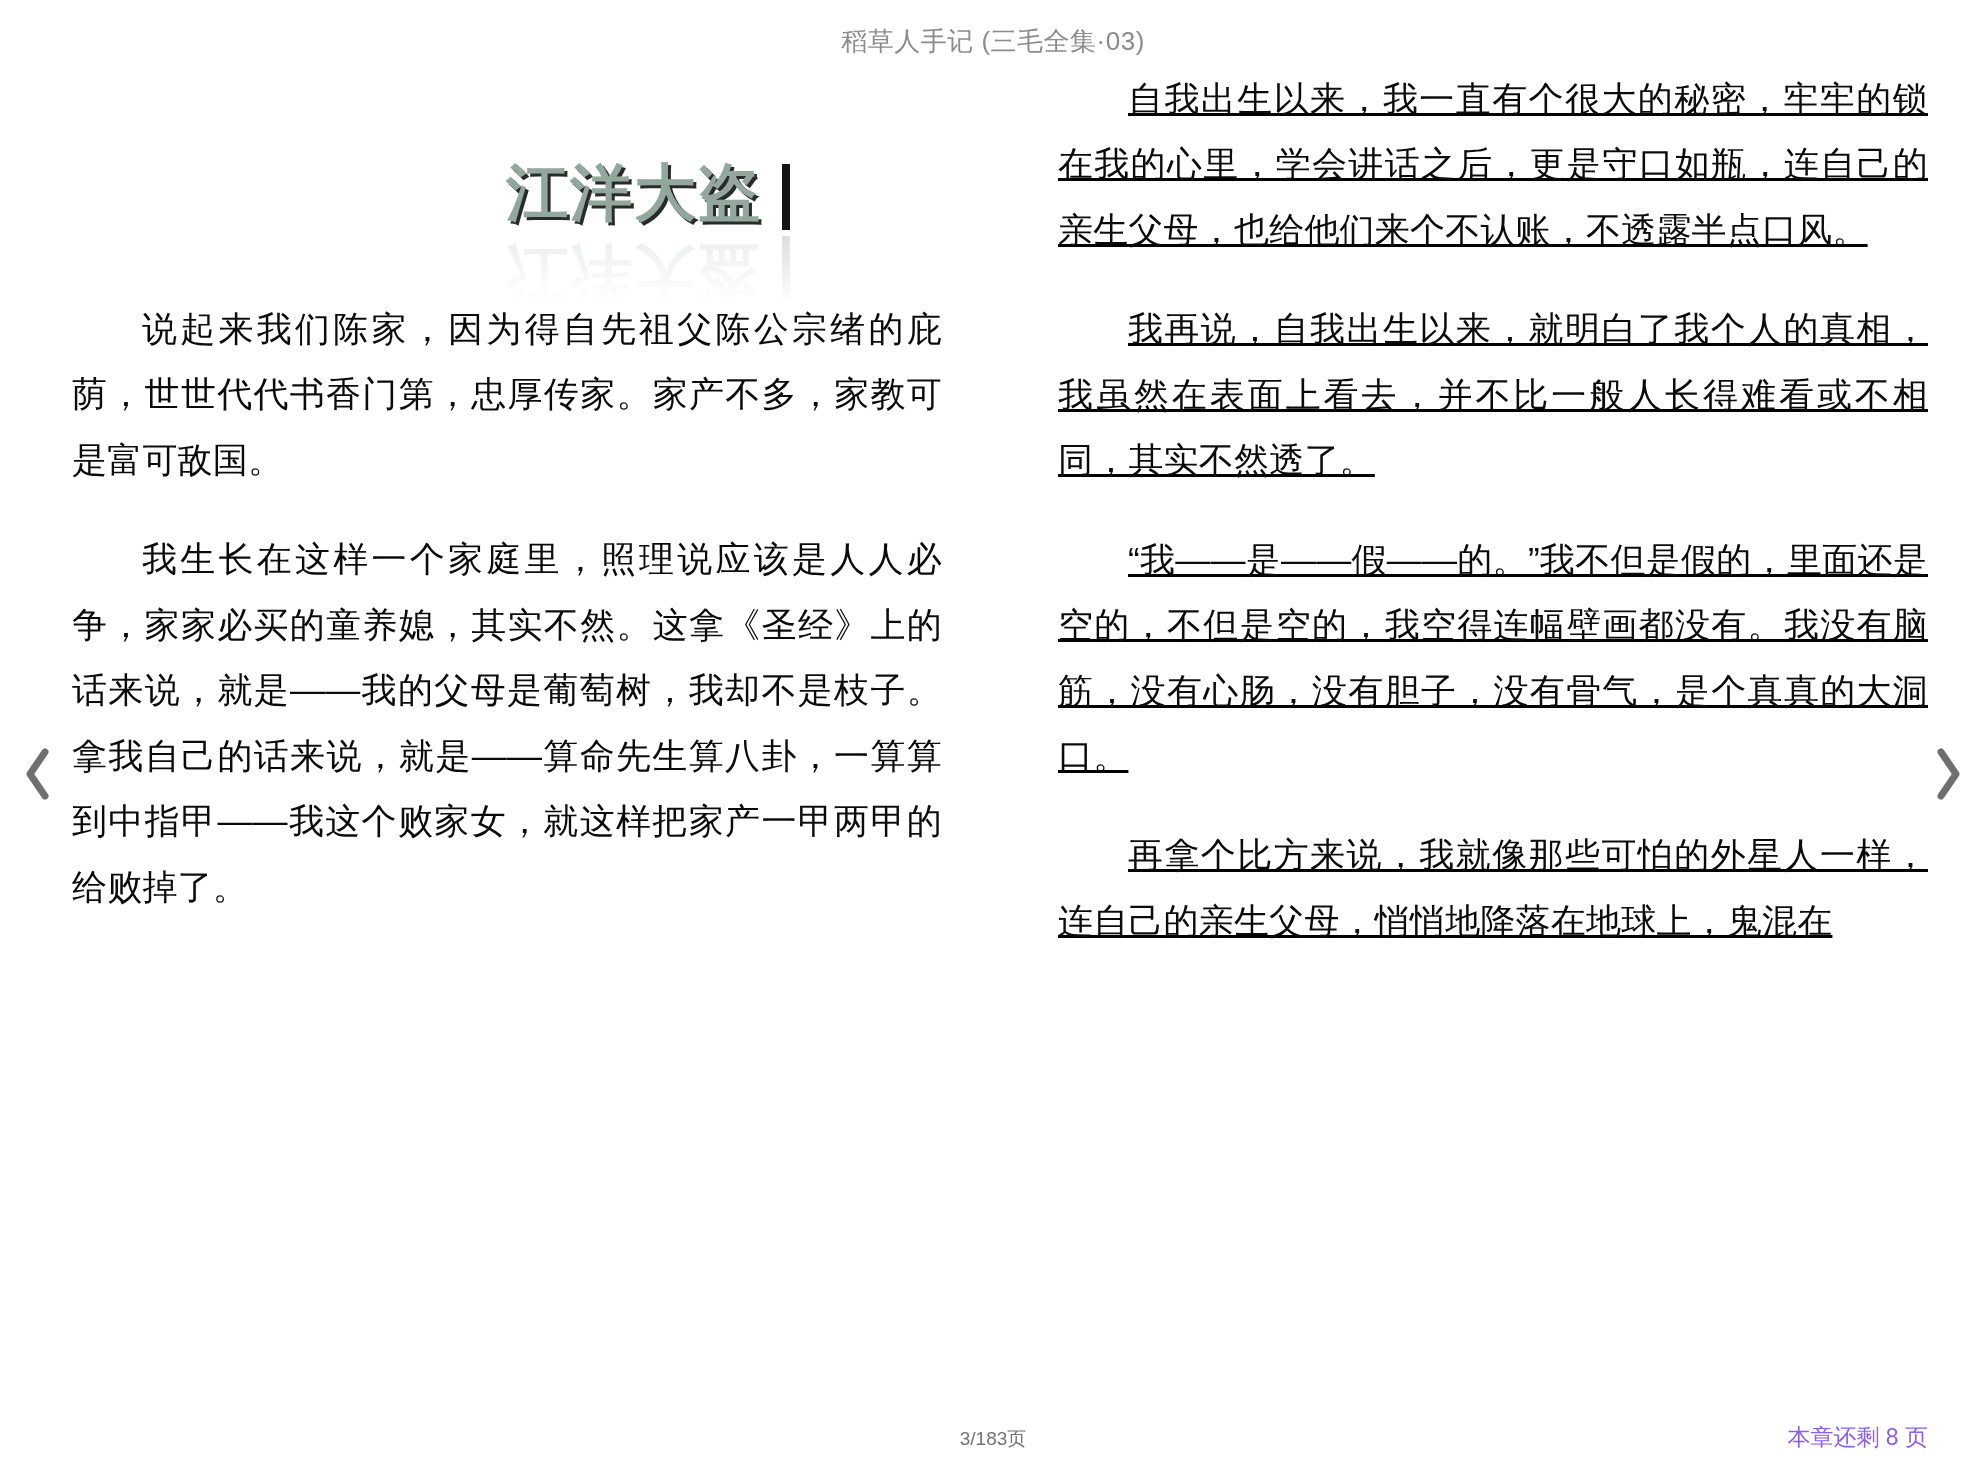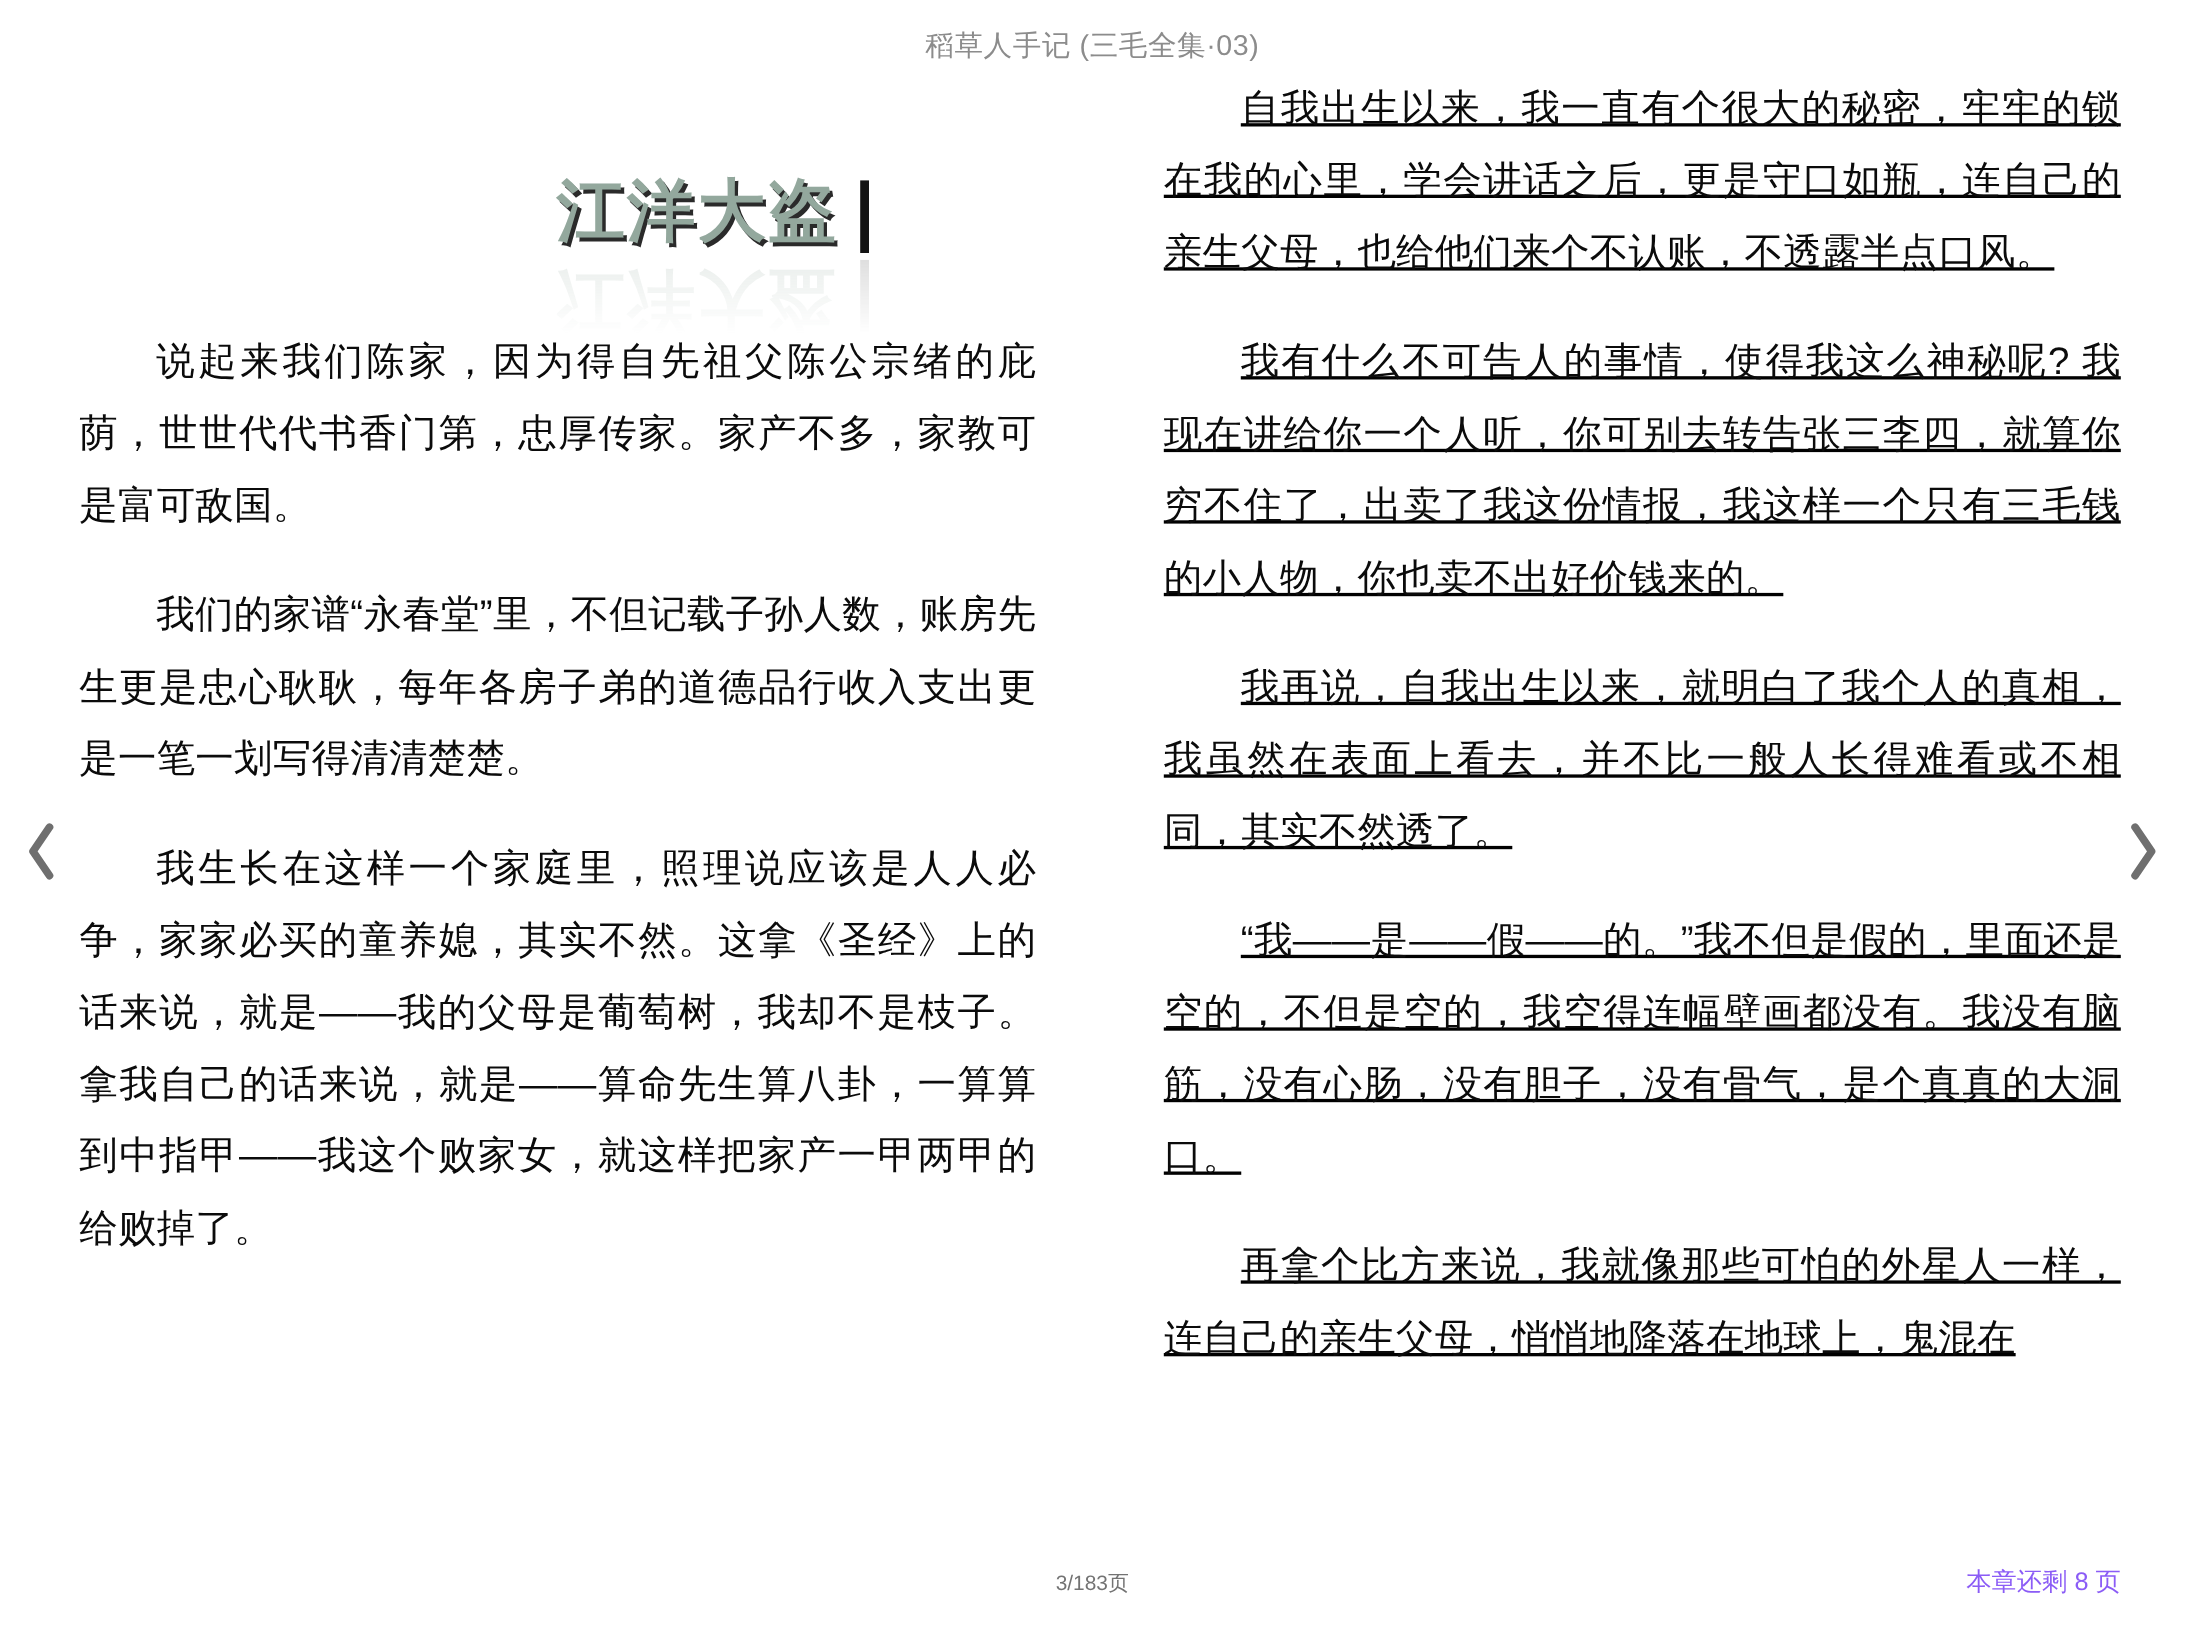--- a/index.html
+++ b/index.html
@@ -179,30 +179,28 @@
       <div class="chapter-title-wrap">
         <span class="chapter-title">江洋大盗</span><span class="chapter-title-bar"></span>
         <div class="chapter-title-reflection">
           <span>江洋大盗</span><span class="chapter-title-bar"></span>
         </div>
       </div>
     </div>
 
     <div class="paragraphs">
       <p class="para">说起来我们陈家，因为得自先祖父陈公宗绪的庇荫，世世代代书香门第，忠厚传家。家产不多，家教可是富可敌国。</p>
-      <p class="para">我们的家谱“永春堂”里，不但记载子孙人数，账房先生更是忠心耿耿，每年各房子弟的道德品行收入支出更是一笔一划写得清清楚楚。</p>
       <p class="para">我生长在这样一个家庭里，照理说应该是人人必争，家家必买的童养媳，其实不然。这拿《圣经》上的话来说，就是——我的父母是葡萄树，我却不是枝子。拿我自己的话来说，就是——算命先生算八卦，一算算到中指甲——我这个败家女，就这样把家产一甲两甲的给败掉了。</p>
     </div>
 
   </div>
 
   <div class="column column-right">
     <div class="paragraphs">
       <p class="para">自我出生以来，我一直有个很大的秘密，牢牢的锁在我的心里，学会讲话之后，更是守口如瓶，连自己的亲生父母，也给他们来个不认账，不透露半点口风。</p>
-      <p class="para">我有什么不可告人的事情，使得我这么神秘呢? 我现在讲给你一个人听，你可别去转告张三李四，就算你穷不住了，出卖了我这份情报，我这样一个只有三毛钱的小人物，你也卖不出好价钱来的。</p>
       <p class="para">我再说，自我出生以来，就明白了我个人的真相，我虽然在表面上看去，并不比一般人长得难看或不相同，其实不然透了。</p>
       <p class="para">“我——是——假——的。”我不但是假的，里面还是空的，不但是空的，我空得连幅壁画都没有。我没有脑筋，没有心肠，没有胆子，没有骨气，是个真真的大洞口。</p>
       <p class="para">再拿个比方来说，我就像那些可怕的外星人一样，连自己的亲生父母，悄悄地降落在地球上，鬼混在</p>
     </div>
   </div>
 
 </div>
 
 <div class="nav-arrow nav-prev">
   <span>

